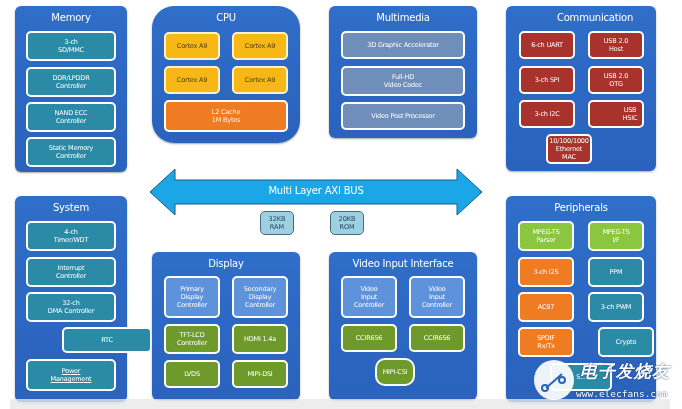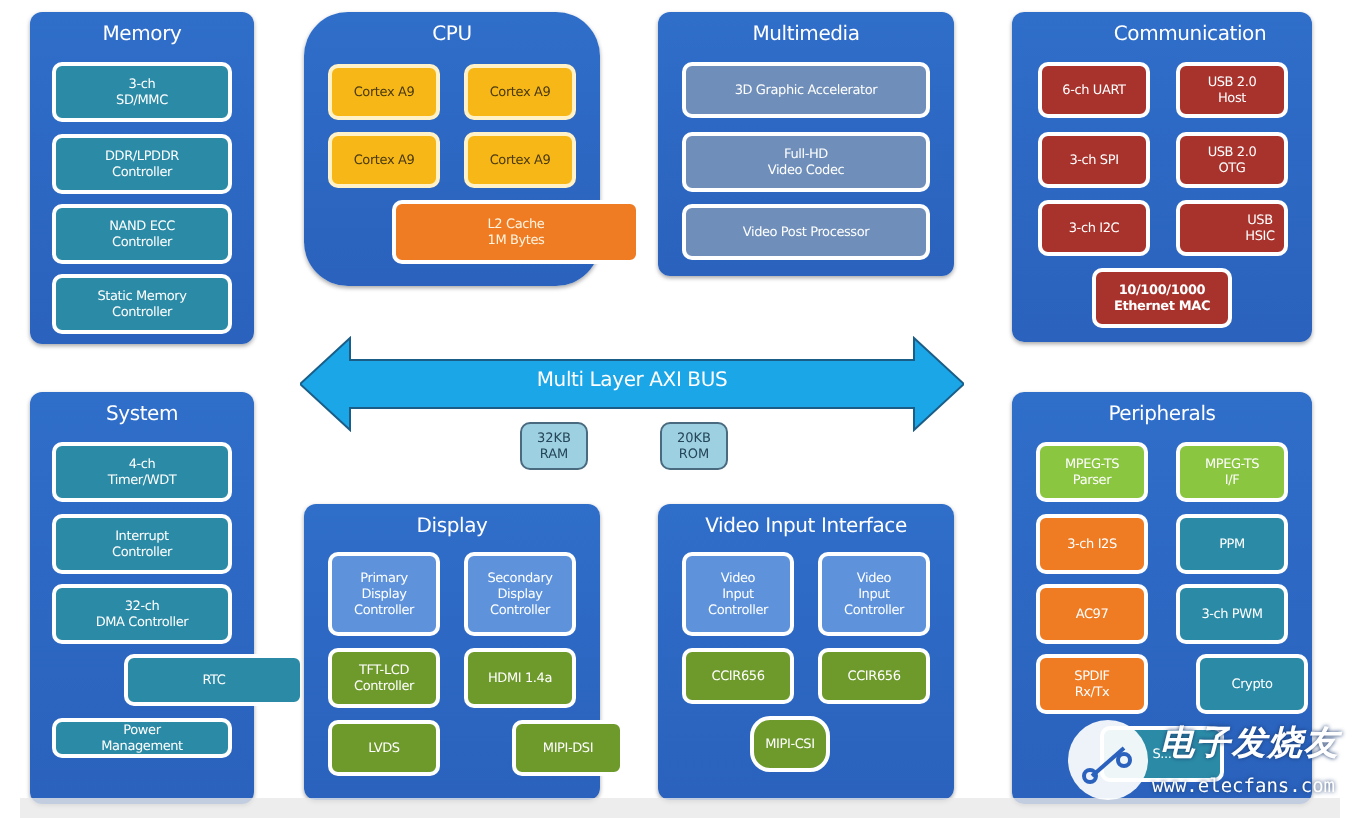--- a/index.html
+++ b/index.html
@@ -92,21 +92,21 @@
   <div class="blk teal" style="left:11px;top:131px;width:90px;height:30px;">Static Memory
 Controller</div>
 </div>
 
 <div class="panel" style="left:152px;top:6px;width:148px;height:137px;border-radius:22px;">
   <div class="panel-title" style="top:5px;">CPU</div>
   <div class="blk yellow" style="left:12px;top:26px;width:56px;height:28px;">Cortex A9</div>
   <div class="blk yellow" style="left:80px;top:26px;width:56px;height:28px;">Cortex A9</div>
   <div class="blk yellow" style="left:12px;top:60px;width:56px;height:28px;">Cortex A9</div>
   <div class="blk yellow" style="left:80px;top:60px;width:56px;height:28px;">Cortex A9</div>
-  <div class="blk orange" style="left:12px;top:94px;width:124px;height:32px;color:#fff4e0;margin-left:32px;">L2 Cache
+  <div class="blk orange" style="left:12px;top:94px;width:124px;height:32px;color:#fff4e0;">L2 Cache
 1M Bytes</div>
 </div>
 
 <div class="panel" style="left:329px;top:6px;width:148px;height:132px;">
   <div class="panel-title" style="top:5px;">Multimedia</div>
   <div class="blk gray" style="left:12px;top:25px;width:124px;height:28px;">3D Graphic Accelerator</div>
   <div class="blk gray" style="left:12px;top:60px;width:124px;height:30px;">Full-HD
 Video Codec</div>
   <div class="blk gray" style="left:12px;top:96px;width:124px;height:28px;">Video Post Processor</div>
 </div>
@@ -114,21 +114,21 @@
 <div class="panel" style="left:506px;top:6px;width:150px;height:165px;">
   <div class="panel-title" style="top:5px;padding-left:28px;">Communication</div>
   <div class="blk red" style="left:13px;top:25px;width:56px;height:28px;">6-ch UART</div>
   <div class="blk red" style="left:82px;top:25px;width:56px;height:28px;">USB 2.0
 Host</div>
   <div class="blk red" style="left:13px;top:60px;width:56px;height:28px;">3-ch SPI</div>
   <div class="blk red" style="left:82px;top:60px;width:56px;height:28px;">USB 2.0
 OTG</div>
   <div class="blk red" style="left:13px;top:94px;width:56px;height:28px;">3-ch I2C</div>
   <div class="blk red" style="left:82px;top:94px;width:56px;height:28px;padding-left:30px;">USB HSIC</div>
-  <div class="blk red" style="left:40px;top:128px;width:70px;height:30px;font-weight:bold;">10/100/1000
+  <div class="blk red" style="left:40px;top:128px;width:46px;height:30px;">10/100/1000
 Ethernet MAC</div>
 </div>
 
 <div style="position:absolute;left:150px;top:168px;width:332px;height:48px;">
   <svg width="332" height="48" style="position:absolute;left:0;top:0;">
     <polygon points="0,24 25,1 25,12 307,12 307,1 332,24 307,47 307,36 25,36 25,47" fill="#1ba6e8" stroke="#1a5d86" stroke-width="1"></polygon>
   </svg>
   <div class="bus-label">Multi Layer AXI BUS</div>
 </div>
 <div class="mini" style="left:260px;top:211px;">32KB
@@ -138,37 +138,37 @@
 
 <div class="panel" style="left:15px;top:196px;width:112px;height:206px;">
   <div class="panel-title" style="top:5px;">System</div>
   <div class="blk teal" style="left:11px;top:25px;width:90px;height:30px;">4-ch
 Timer/WDT</div>
   <div class="blk teal" style="left:11px;top:61px;width:90px;height:30px;">Interrupt
 Controller</div>
   <div class="blk teal" style="left:11px;top:96px;width:90px;height:30px;">32-ch
 DMA Controller</div>
   <div class="blk teal" style="left:11px;top:131px;width:90px;height:26px;margin-left:36px;">RTC</div>
-  <div class="blk teal" style="left:11px;top:163px;width:90px;height:20px;">Power
+  <div class="blk teal" style="left:11px;top:163px;width:90px;height:32px;text-decoration:underline;">Power
 Management</div>
 </div>
 
 <div class="panel" style="left:152px;top:252px;width:148px;height:148px;">
   <div class="panel-title" style="top:5px;">Display</div>
   <div class="blk blue" style="left:12px;top:24px;width:56px;height:42px;">Primary
 Display
 Controller</div>
   <div class="blk blue" style="left:80px;top:24px;width:56px;height:42px;">Secondary
 Display
 Controller</div>
   <div class="blk green" style="left:12px;top:72px;width:56px;height:30px;">TFT-LCD
 Controller</div>
   <div class="blk green" style="left:80px;top:72px;width:56px;height:30px;">HDMI 1.4a</div>
   <div class="blk green" style="left:12px;top:108px;width:56px;height:28px;">LVDS</div>
-  <div class="blk green" style="left:80px;top:108px;width:56px;height:28px;margin-left:24px;">MIPI-DSI</div>
+  <div class="blk green" style="left:80px;top:108px;width:56px;height:28px;">MIPI-DSI</div>
 </div>
 
 <div class="panel" style="left:329px;top:252px;width:148px;height:148px;">
   <div class="panel-title" style="top:5px;">Video Input Interface</div>
   <div class="blk blue" style="left:12px;top:24px;width:56px;height:42px;">Video
 Input
 Controller</div>
   <div class="blk blue" style="left:80px;top:24px;width:56px;height:42px;">Video
 Input
 Controller</div>

